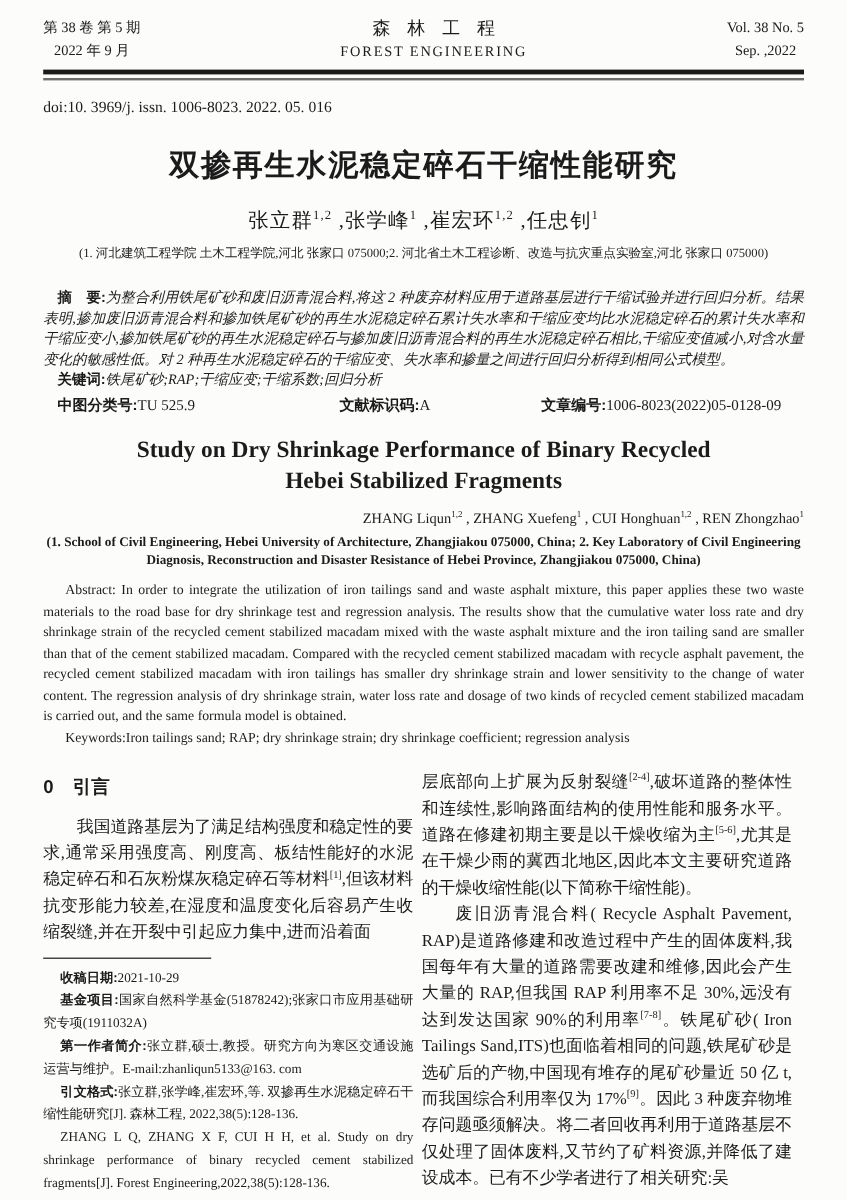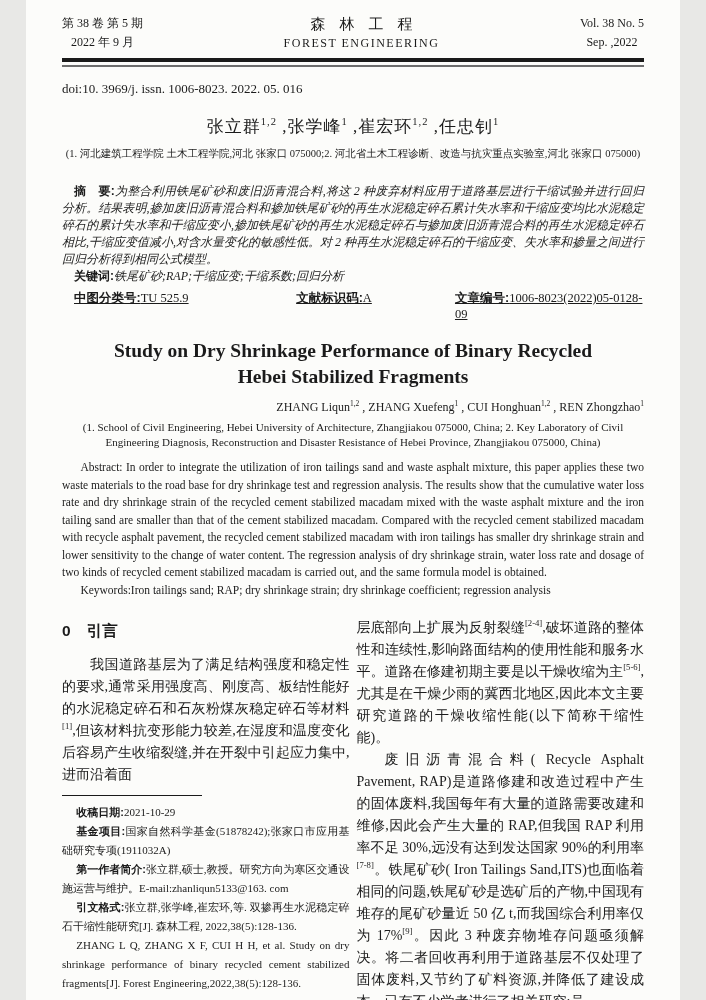--- a/index.html
+++ b/index.html
@@ -1,18 +1,18 @@
 <!DOCTYPE html>
 <html><head>
 <meta charset="utf-8">
 <style>
   * { margin:0; padding:0; box-sizing:border-box; }
   html,body { background:#e8e8e6; }
   .page {
-    width:654px; height:1000px; margin:0 auto; overflow:hidden;
+    width:706px; height:1000px; margin:0 auto; overflow:hidden;
     background:#fcfcfa; color:#1b1b1b;
     font-family:"Liberation Serif","DejaVu Serif",serif;
     padding:14px 36px 0 36px; position:relative;
   }
   
   .jheader { display:flex; justify-content:space-between; align-items:center; }
   .jheader .block { font-size:12px; line-height:19px; text-align:center; }
   .jname-zh { font-size:15px; letter-spacing:14px; text-indent:14px; line-height:20px; }
   .jname-en { font-size:12px; letter-spacing:1.5px; line-height:18px; }
   .rule-thick { height:4px; background:#1a1a1a; margin-top:6px; }
@@ -21,27 +21,27 @@
   
   .title-zh { margin-top:24px; text-align:center; font-size:25px; font-weight:bold; letter-spacing:1.5px; }
   .authors-zh { margin-top:18px; text-align:center; font-size:17px; letter-spacing:1px; }
   .affil-zh { margin-top:9px; text-align:center; font-size:10.5px; color:#222; }
   sup { font-size:0.62em; line-height:0; }
   
   .abs-zh { margin-top:22px; font-size:12px; line-height:17px; text-align:justify; text-indent:1em; }
   .kai { font-style:italic; }
   .lbl { font-weight:bold; font-family:"Liberation Sans","DejaVu Sans",sans-serif; font-style:normal; }
   .kw-zh { font-size:12px; line-height:17px; text-indent:1em; text-align:justify; }
-  .clc-row { margin-top:5px; font-size:12.5px; display:flex;text-decoration:underline; }
+  .clc-row { margin-top:5px; font-size:12.5px; display:flex; }
   .clc-row .seg1 { width:247px; padding-left:12px; }
   .clc-row .seg2 { width:168px; }
   
   .title-en { margin-top:16px; text-align:center; font-size:19.5px; font-weight:bold; line-height:26px; }
   .authors-en { margin-top:10px; text-align:right; font-size:12px; }
-  .affil-en { margin-top:5px; text-align:center; font-size:11px; line-height:15px; }
+  .affil-en { margin-top:5px; text-align:center; font-size:11px; line-height:15px;font-weight:bold; }
   .abs-en { margin-top:9px; font-size:11.5px; line-height:17.5px; text-align:justify; text-indent:1.6em; }
   .kw-en { font-size:11.5px; line-height:17.5px; text-indent:1.6em; text-align:justify; }
   .lbl-en { font-weight:normal; }
   
   .cols { display:flex; gap:7px; margin-top:18px; }
   .col { width:308.5px; }
   .sec-head { font-size:15.5px; font-weight:bold; margin:4px 0 12px 0;
               font-family:"Liberation Sans","DejaVu Sans",sans-serif; }
   .sec-head .num { margin-right:16px; }
   .body-p { font-size:14px; line-height:22px; text-align:justify; }
@@ -68,20 +68,21 @@
     <div class="block">
       <div>Vol. 38 No. 5</div>
       <div>Sep. ,2022</div>
     </div>
   </div>
   <div class="rule-thick"></div>
   <div class="rule-thin"></div>
 
   <div class="doi">doi:10. 3969/j. issn. 1006-8023. 2022. 05. 016</div>
 
+  <h1 class="title-zh">双掺再生水泥稳定碎石干缩性能研究</h1>
   <div class="authors-zh"><span>张立群</span><sup>1,2</sup><span> ,张学峰</span><sup>1</sup><span> ,崔宏环</span><sup>1,2</sup><span> ,任忠钊</span><sup>1</sup></div>
   <div class="affil-zh">(1. 河北建筑工程学院 土木工程学院,河北 张家口 075000;2. 河北省土木工程诊断、改造与抗灾重点实验室,河北 张家口 075000)</div>
 
   <p class="abs-zh"><b class="lbl">摘　要:</b><span class="kai">为整合利用铁尾矿砂和废旧沥青混合料,将这 2 种废弃材料应用于道路基层进行干缩试验并进行回归分析。结果表明,掺加废旧沥青混合料和掺加铁尾矿砂的再生水泥稳定碎石累计失水率和干缩应变均比水泥稳定碎石的累计失水率和干缩应变小,掺加铁尾矿砂的再生水泥稳定碎石与掺加废旧沥青混合料的再生水泥稳定碎石相比,干缩应变值减小,对含水量变化的敏感性低。对 2 种再生水泥稳定碎石的干缩应变、失水率和掺量之间进行回归分析得到相同公式模型。</span></p>
   <p class="kw-zh"><b class="lbl">关键词:</b><span class="kai">铁尾矿砂;RAP;干缩应变;干缩系数;回归分析</span></p>
 
   <div class="clc-row">
     <span class="seg1"><b class="lbl">中图分类号:</b><span>TU 525.9</span></span>
     <span class="seg2"><b class="lbl">文献标识码:</b><span>A</span></span>
     <span class="seg3"><b class="lbl">文章编号:</b><span>1006-8023(2022)05-0128-09</span></span>

